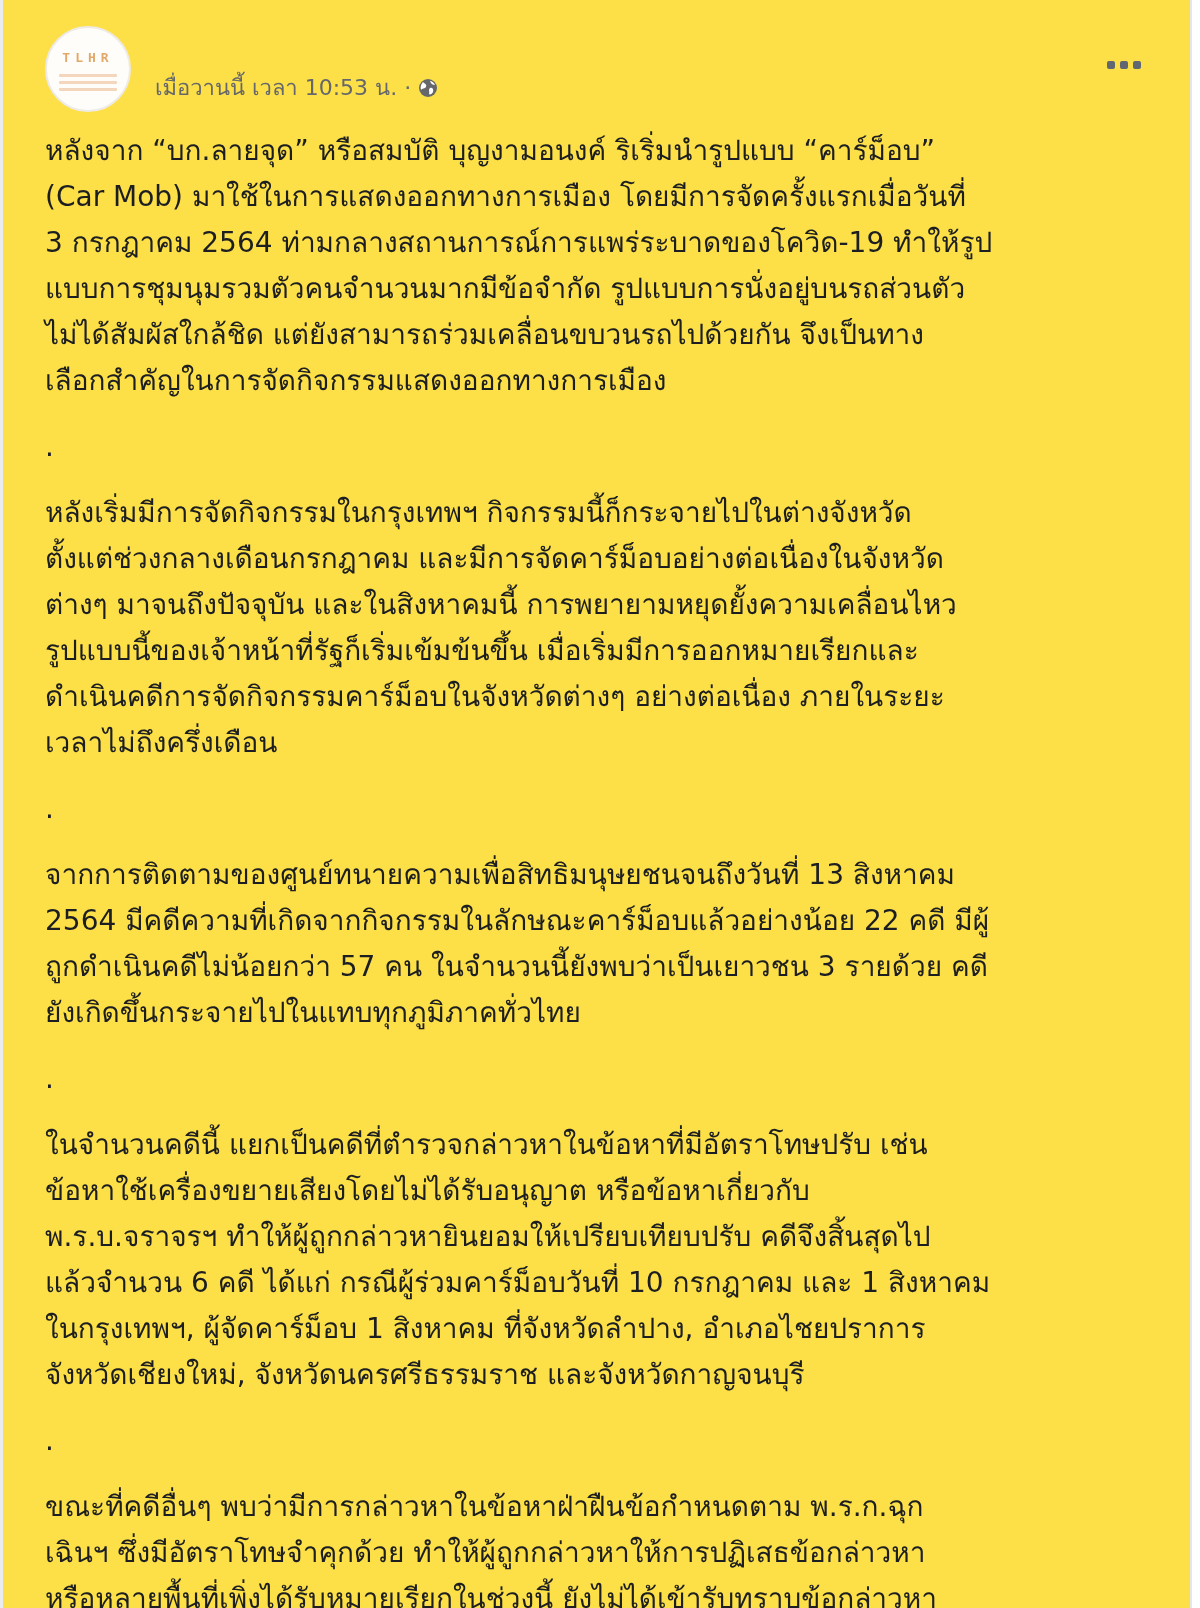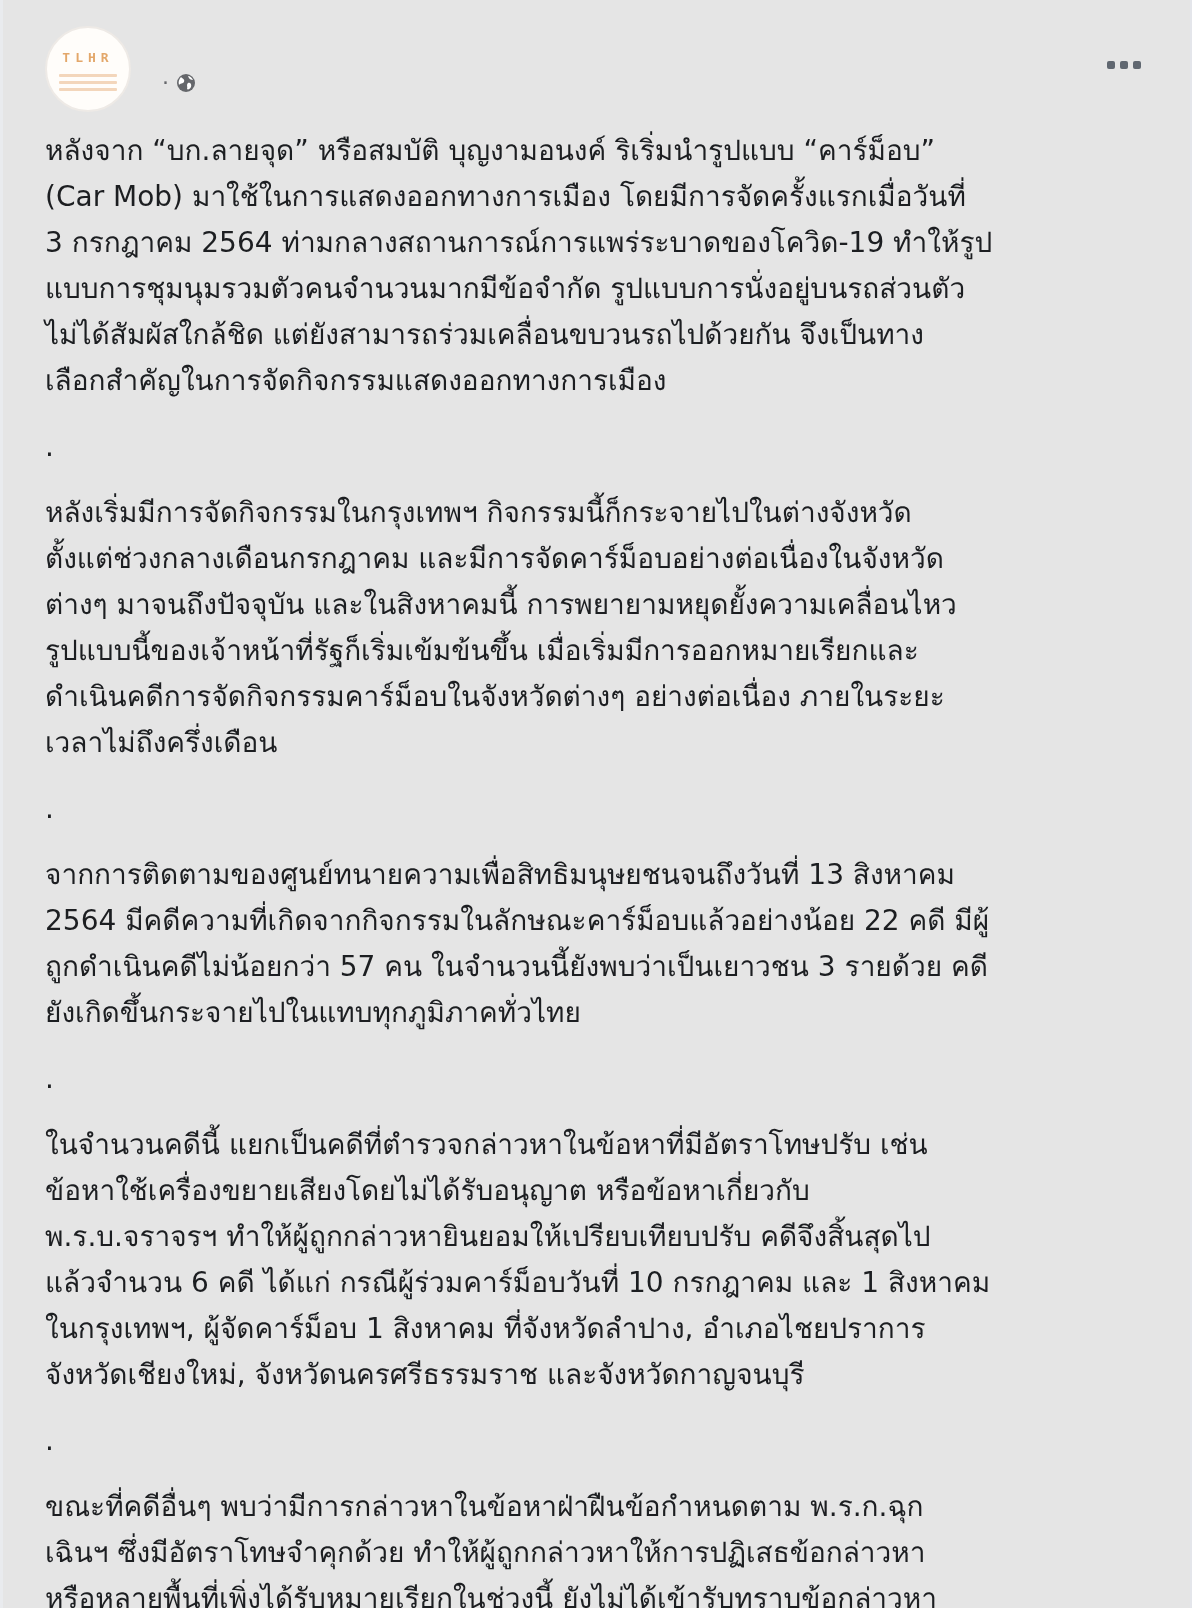--- a/index.html
+++ b/index.html
@@ -14,21 +14,21 @@
       position: relative;
       font-family: "DejaVu Sans", "Liberation Sans", sans-serif;
       color: #1c1e21;
     }
     .card {
       position: absolute;
       left: 0;
       top: 0;
       width: 1192px;
       height: 1608px;
-      background: #e5e5e5;
+      background: #fde047;
       border-left: 3px solid #e9ebee;
       border-right: 2px solid #e4e6eb;
       box-sizing: border-box;
     }
     .post-header {
       position: absolute;
       left: 40px;
       top: 22px;
       right: 40px;
       height: 90px;
@@ -144,20 +144,21 @@
       <div class="logo-letters">TLHR</div>
       <div class="logo-lines">
         <div></div>
           <div></div>
           <div></div>
       </div>
     </div>
 
 
     <div class="meta">
+      <span>เมื่อวานนี้ เวลา 10:53 น.</span>
       <span class="dot">·</span>
       <span class="globe">
         <svg width="20" height="20" viewBox="0 0 20 20">
           <circle cx="10" cy="10" r="9" fill="#65676b"></circle>
           <path d="M5 4 C7 6, 9 6, 8 9 C7 11, 4 10, 3 12 C2 9, 3 6, 5 4 Z" fill="#ffffff"></path>
           <path d="M12 10 C14 9, 16 11, 15 14 C14 16, 12 17, 11 16 C12 14, 10 12, 12 10 Z" fill="#ffffff"></path>
           <path d="M12 3 C14 3, 16 5, 17 7 C15 7, 13 6, 12 3 Z" fill="#ffffff"></path>
         </svg>
       </span>
     </div>

